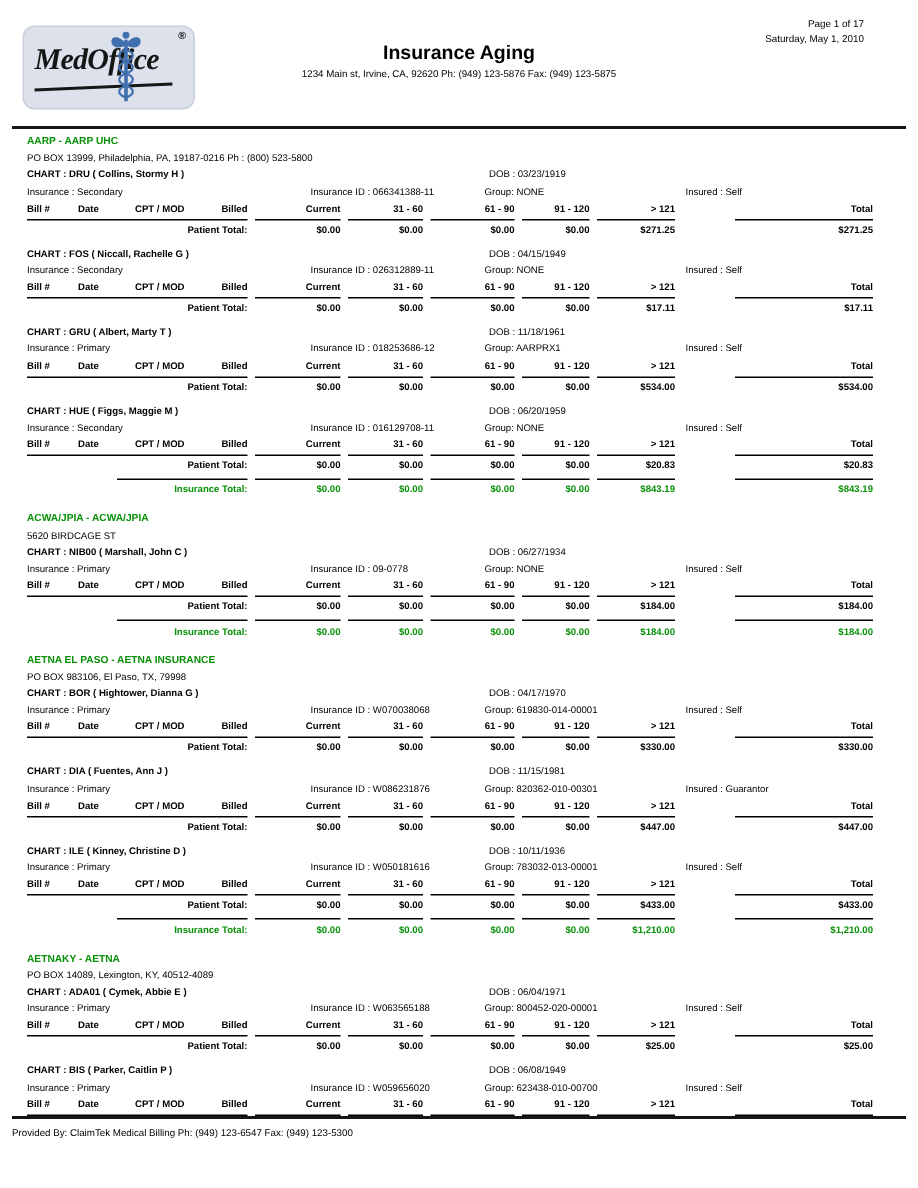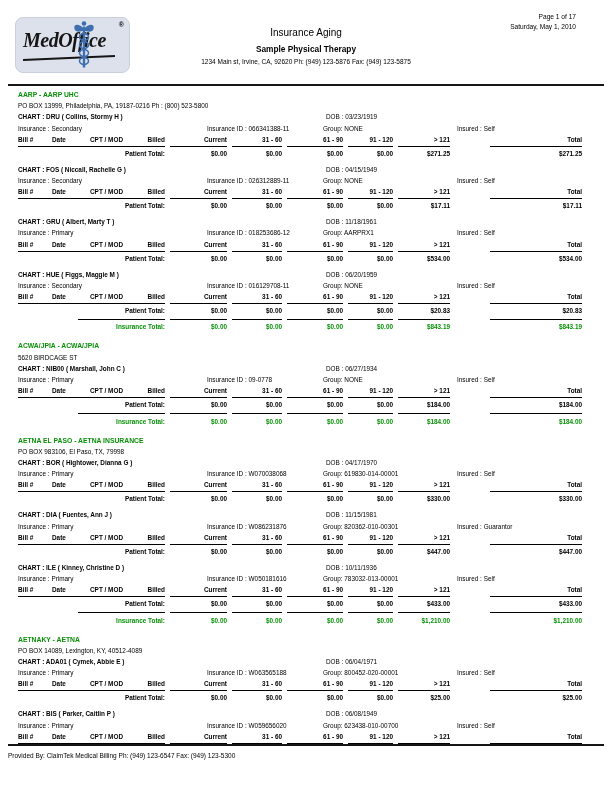--- a/index.html
+++ b/index.html
@@ -5,21 +5,21 @@
   html,body{margin:0;padding:0;}
   body{
     width:612px;height:792px;position:relative;overflow:hidden;
     background:#ffffff;color:#000;
     font-family:"Liberation Sans", sans-serif;
     --green:#089108;
   }
   
   .page-meta{position:absolute;top:12px;right:36px;text-align:right;font-size:6.6px;line-height:10px;}
   .report-head{position:absolute;left:0;right:0;top:27px;text-align:center;}
-  .report-title{font-size:10px;font-weight:normal;}
+  .report-title{font-size:13px;font-weight:bold;}
   .report-practice{font-size:8.3px;font-weight:bold;margin-top:6px;}
   .report-addr{font-size:6.5px;margin-top:4px;}
   .top-rule{position:absolute;top:84px;left:8px;right:8px;border-top:2.4px solid #161616;}
   
   .logo{position:absolute;left:15px;top:17px;width:113px;height:54px;background:#dce1ec;border:1px solid #c9cfdc;border-radius:8px;}
   .logo-text{position:absolute;left:7px;top:11px;z-index:1;font-family:"Liberation Serif",serif;font-style:italic;font-weight:bold;font-size:20px;letter-spacing:-0.5px;color:#161616;}
   .logo-underline{position:absolute;left:7px;top:39px;width:92px;height:2.2px;background:#161616;transform:rotate(-2.5deg);z-index:1;}
   .logo-reg{position:absolute;right:5px;top:3px;font-size:7px;font-weight:bold;}
   .logo-caduceus{position:absolute;left:57px;top:2px;z-index:2;}
   
@@ -74,21 +74,20 @@
         <rect x="9.8" y="6.5" width="2.4" height="41" stroke="none"></rect>
         <path d="M11 13 C5 15, 5 19, 11 21 C17 23, 17 27, 11 29 C5 31, 5 35, 11 37 C17 39, 17 43, 11 45" fill="none" stroke-width="1.5"></path>
         <path d="M11 13 C17 15, 17 19, 11 21 C5 23, 5 27, 11 29 C17 31, 17 35, 11 37 C5 39, 5 43, 11 45" fill="none" stroke-width="1.5"></path>
       </g>
     </svg>
   </span>
 </div>
 
 <div class="report-head">
   <div class="report-title">Insurance Aging</div>
-  <div class="report-practice">Sample Physical Therapy</div>
   <div class="report-addr">1234 Main st, Irvine, CA, 92620 Ph: (949) 123-5876 Fax: (949) 123-5875</div>
 </div>
 
 <div class="top-rule"></div>
 
 <div class="report-body">
   <section class="section">
     <div class="line sec-name">AARP - AARP UHC</div>
     <div class="line sec-addr">PO BOX 13999, Philadelphia, PA, 19187-0216 Ph : (800) 523-5800</div>
     <div class="charts">

